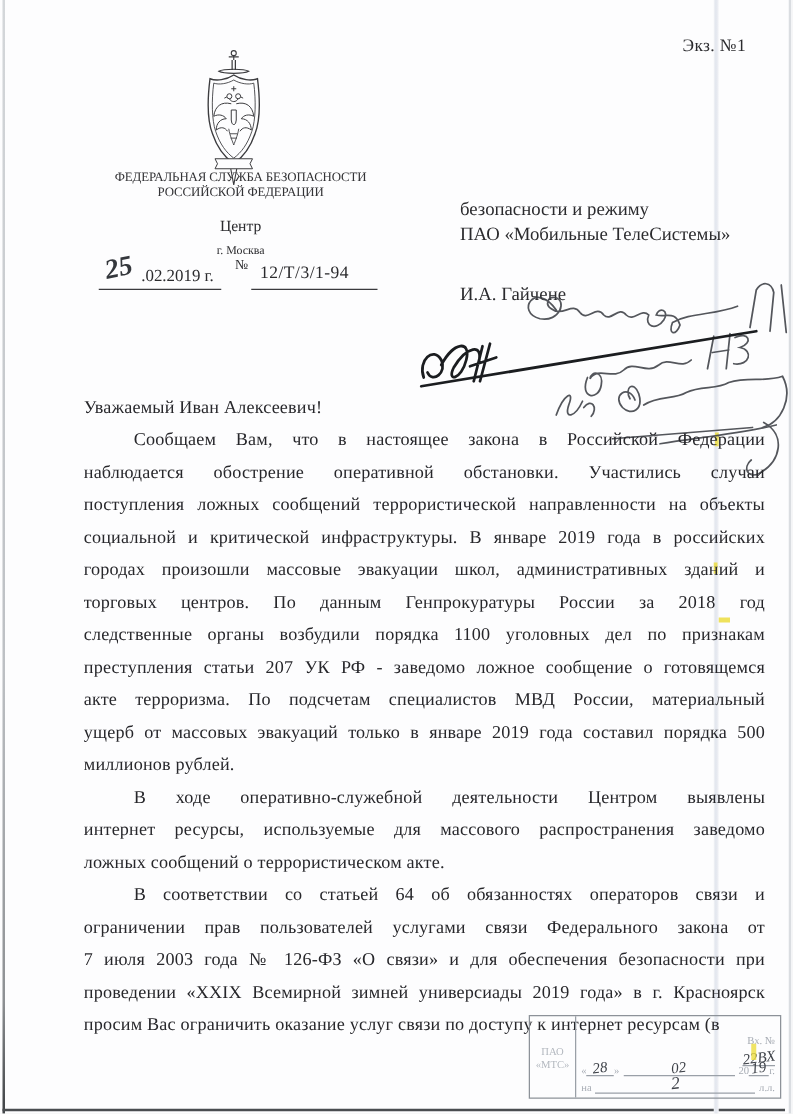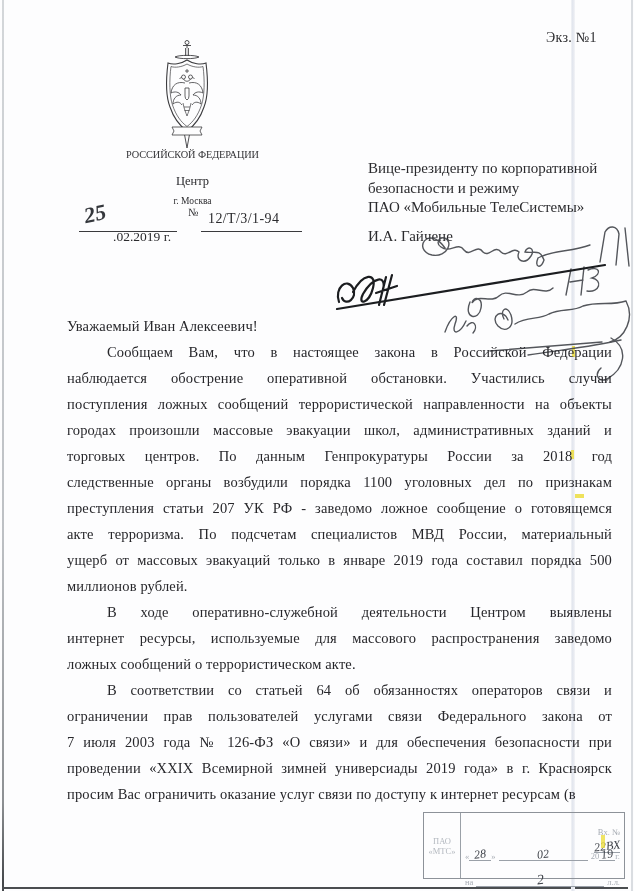--- a/index.html
+++ b/index.html
@@ -21,21 +21,21 @@
 
   
   .emblem{position:absolute;left:163px;top:39px;width:48px;height:110px;}
   .lh{position:absolute;left:40px;width:305px;text-align:center;}
   .org1{top:137px;font-size:10.3px;letter-spacing:-.1px;color:#333336;}
   .org2{top:149px;font-size:10.3px;letter-spacing:-.1px;color:#333336;}
   .unit{top:174px;font-size:12.5px;}
   .city{top:196px;font-size:9.5px;}
   .hand{font-style:italic;color:#34373c;}
   .date-day{position:absolute;left:84px;top:201px;font-size:22px;transform:rotate(-12deg);font-weight:bold;}
-  .date-printed{position:absolute;left:113px;top:229px;font-size:13.5px;}
+  .date-printed{position:absolute;left:113px;top:213px;font-size:13.5px;}
   .num-sign{position:absolute;left:188px;top:206px;font-size:11px;}
   .doc-number{position:absolute;left:208px;top:211px;font-size:14px;letter-spacing:.4px;}
   .uline{position:absolute;top:231px;height:1px;background:#3a3a3d;}
   .uline.u1{left:79px;width:98px;}
   .uline.u2{left:201px;width:101px;}
 
   
   .addressee{position:absolute;left:368px;top:159px;width:240px;font-size:15px;line-height:19.5px;}
   .addressee-name{position:absolute;left:368px;top:228px;font-size:15px;}
 
@@ -53,21 +53,21 @@
   
   .stamp{position:absolute;left:423px;top:812px;width:200px;height:65px;
     border:1px solid #8d9299;background:transparent;font-family:"Liberation Serif",serif;}
   .stamp-left{position:absolute;left:0;top:0;width:36px;height:100%;border-right:1px solid #9aa0a7;
     display:flex;flex-direction:column;justify-content:center;align-items:center;
     color:#b3b8bf;font-size:8.5px;line-height:10px;}
   .stamp-right{position:absolute;left:37px;top:0;right:0;height:100%;font-size:8.5px;color:#a7acb4;}
   .srow{position:absolute;left:4px;right:4px;display:flex;align-items:flex-end;}
   .srow1{top:14px;height:16px;flex-direction:column;}
   .srow2{top:32px;height:16px;}
-  .srow3{top:60px;height:14px;}
+  .srow3{top:48px;height:14px;}
   .sline{border-bottom:1px solid #9aa0a8;display:inline-block;text-align:center;position:relative;}
   .shand{font-style:italic;color:#3d4148;font-size:12px;display:inline-block;transform:rotate(-7deg);position:relative;top:2px;}
   .yrwrap{position:relative;}
   .yrmark{position:absolute;left:2px;top:-10px;width:4px;height:13px;background:#ecdd3f;opacity:.8;}
 </style>
 </head>
 <body>
 
 <div class="page">
 
@@ -100,33 +100,33 @@
       <path d="M20.5,40 C22,43 26,43 27.5,40" stroke-width=".8"></path>
       <path d="M22,44 C14,42 9,46 8,54 C12,52 16,53 18,56 C13,56 10,60 10,65 C14,62 17,63 19,66" stroke-width=".8"></path>
       <path d="M26,44 C34,42 39,46 40,54 C36,52 32,53 30,56 C35,56 38,60 38,65 C34,62 31,63 29,66" stroke-width=".8"></path>
       <path d="M22,49 L26,49 L26,57 Q26,60 24,61 Q22,60 22,57 Z" stroke-width=".8"></path>
       <path d="M20,64 C21,70 23,74 24,77 M28,64 C27,70 25,74 24,77 M21,68 L27,68 M21.5,71.5 L26.5,71.5" stroke-width=".7"></path>
 
       <path d="M9,88 L39,88 L37,92 L39,96 L9,96 L11,92 Z" fill="#fdfdfe" stroke-width=".8"></path>
     </g>
   </svg>
 
+  <div class="lh org1" style="position:absolute;">ФЕДЕРАЛЬНАЯ СЛУЖБА БЕЗОПАСНОСТИ</div>
   <div class="lh unit" style="position:absolute;">Центр</div>
   <div class="lh org2" style="position:absolute;">РОССИЙСКОЙ ФЕДЕРАЦИИ</div>
   <div class="lh city" style="position:absolute;">г. Москва</div>
 
   <div class="hand date-day">25</div>
   <div class="date-printed">.02.2019 г.</div>
   <div class="num-sign">№</div>
   <div class="doc-number">12/Т/3/1-94</div>
   <div class="uline u1"></div>
   <div class="uline u2"></div>
 
   <div class="addressee">
-      <div>Вице-президенту по корпоративной</div>
       <div>безопасности и режиму</div>
       <div>ПАО «Мобильные ТелеСистемы»</div>
     </div>
   <div class="addressee-name">И.А. Гайчене</div>
 
   <svg class="signatures" viewBox="0 0 306 200">
     <g fill="none" stroke="#3d4046" stroke-width="1.4" opacity=".88" stroke-linecap="round">
       <path d="M117,40 C100,16 84,42 104,47 C120,50 126,32 116,30 C110,29 108,36 113,39 C122,46 130,33 136,42 C142,50 149,35 155,44 C161,50 167,36 173,44 C179,50 185,38 191,44 C187,53 197,57 203,48 C208,40 199,37 197,44 C205,46 212,40 216,52 C213,61 206,60 210,50 C224,42 244,44 262,37"></path>
       <path d="M272,54 L277,24 C281,17 289,17 291,26 L288,57 M297,20 L301,58"></path>
       <path d="M142,94 C135,111 151,113 153,100 C155,89 145,88 144,95 C150,85 163,96 171,88 C179,80 189,92 199,84 C207,77 217,88 225,80"></path>
@@ -141,20 +141,21 @@
     </g>
   </svg>
 
   <div class="body-block">
     <div class="salutation">Уважаемый Иван Алексеевич!</div>
     <div>
         <div>
           <div class="bline first">Сообщаем Вам, что в настоящее закона в Российской Федерации</div>
           <div class="bline">наблюдается обострение оперативной обстановки. Участились случаи</div>
           <div class="bline">поступления ложных сообщений террористической направленности на объекты</div>
+          <div class="bline">социальной и критической инфраструктуры. В январе 2019 года в российских</div>
           <div class="bline">городах произошли массовые эвакуации школ, административных зданий и</div>
           <div class="bline">торговых центров. По данным Генпрокуратуры России за 2018 год</div>
           <div class="bline">следственные органы возбудили порядка 1100 уголовных дел по признакам</div>
           <div class="bline">преступления статьи 207 УК РФ - заведомо ложное сообщение о готовящемся</div>
           <div class="bline">акте терроризма. По подсчетам специалистов МВД России, материальный</div>
           <div class="bline">ущерб от массовых эвакуаций только в январе 2019 года составил порядка 500</div>
           <div class="bline last">миллионов рублей.</div>
         </div>
         <div>
           <div class="bline first">В ходе оперативно-служебной деятельности Центром выявлены</div>

